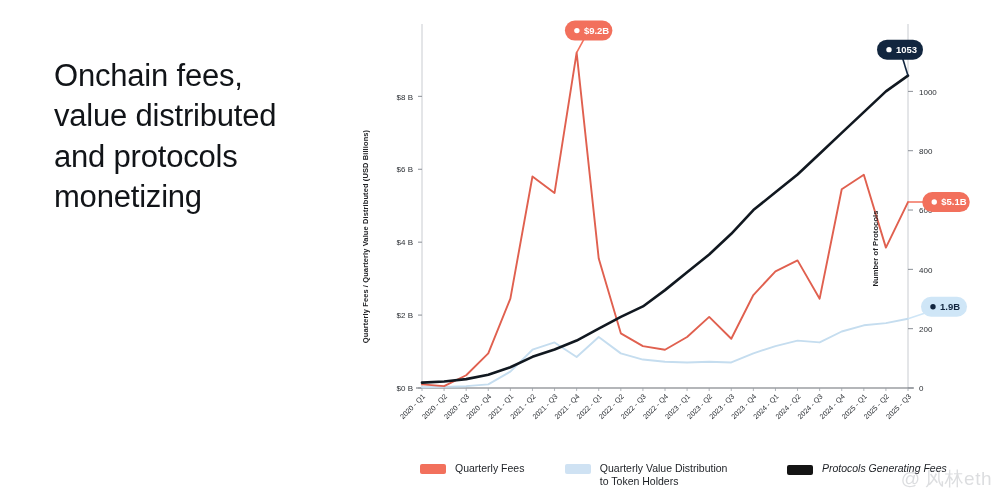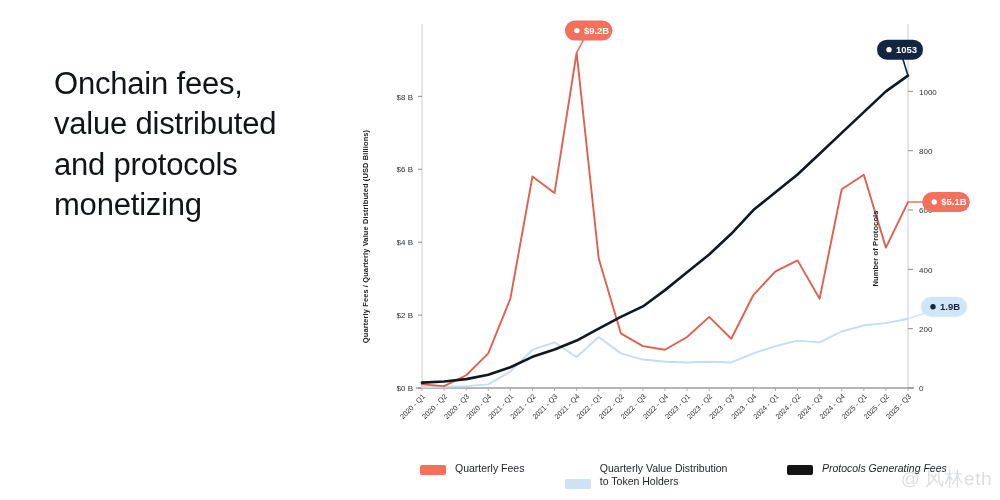--- a/index.html
+++ b/index.html
@@ -12,21 +12,21 @@
   }
   #slide {
     position: relative;
     width: 1000px; height: 500px;
     background: #ffffff;
   }
 
   
   #title-block {
     position: absolute;
-    left: 54px; top: 64px;
+    left: 54px; top: 56px;
     width: 300px;
   }
   #page-title {
     font-size: 31px;
     line-height: 1.30;
     font-weight: 400;
     color: #111418;
     letter-spacing: -0.2px;
     white-space: pre-line;
   }
@@ -71,21 +71,21 @@
   
   #legend {
     position: absolute;
     left: 60px; top: 448px;
     width: 560px;
     display: flex;
     align-items: flex-start;
   }
   .legend-item {
     display: flex;
-    align-items: flex-end;
+    align-items: flex-start;
     gap: 9px;
   }
   .legend-item.fees      { width: 150px; }
   .legend-item.dist      { width: 230px; }
   .legend-item.protocols { width: 200px; align-items: center; font-style: italic; }
   .swatch {
     width: 26px; height: 10px;
     border-radius: 2px;
     flex: 0 0 auto;
     margin-top: 2px;

